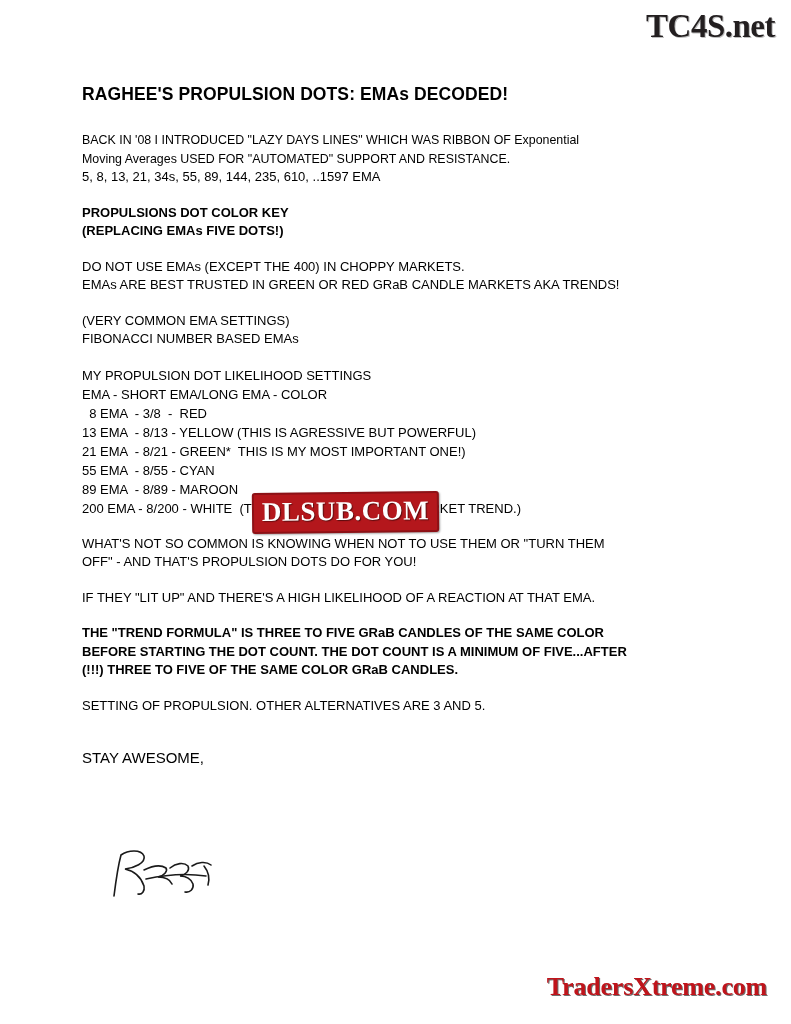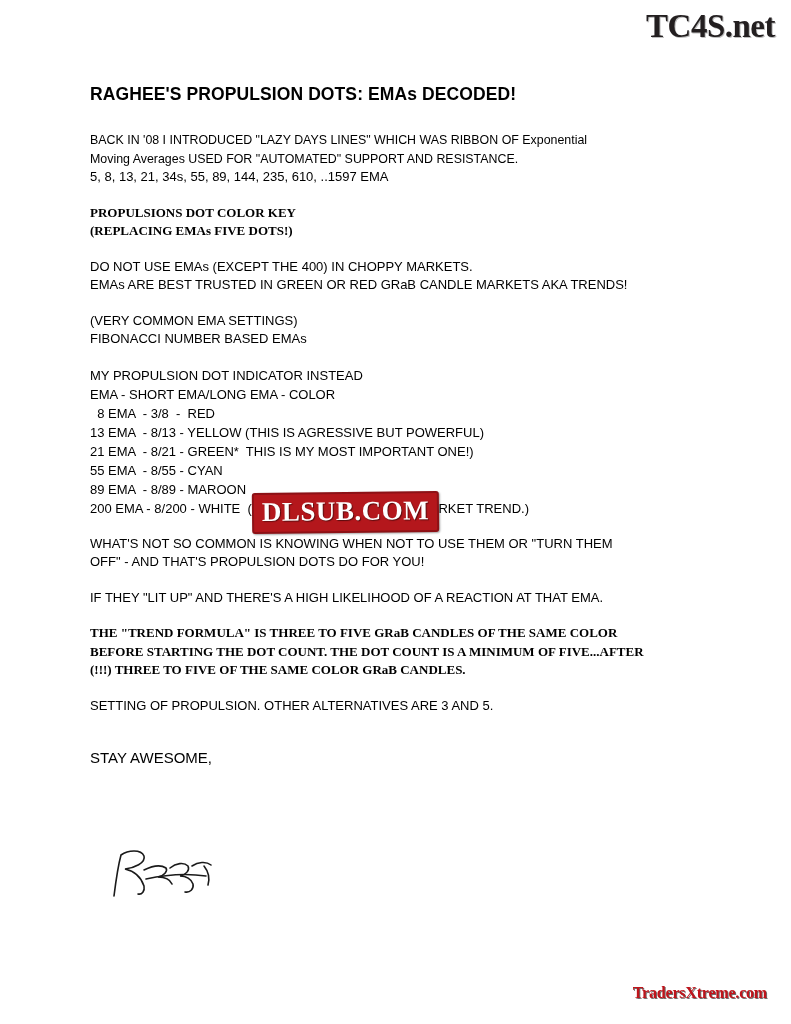--- a/index.html
+++ b/index.html
@@ -30,34 +30,33 @@
     font-weight: bold;
     font-size: 33px;
     letter-spacing: -0.5px;
     color: #231f20;
     text-shadow: 1px 1px 0 #bfbfbf;
   }
 
   
   .doc {
     position: absolute;
-    left: 90px;
+    left: 82px;
     top: 84px;
     width: 620px;
   }
 
   h1.title {
     font-size: 17.5px;
     font-weight: bold;
     margin: 0 0 26px 0;
     letter-spacing: 0.1px;
   }
   .bold {
     font-weight: bold;
-    font-family: Liberation Serif, serif;
   }
   .mixed {
     font-size: 12.4px;
   }
 
   .block {
     font-size: 13px;
     line-height: 18.5px;
     margin: 0 0 17px 0;
   }
@@ -110,21 +109,21 @@
     text-shadow: 1px 1px 1px rgba(0,0,0,0.5);
   }
 
   
   .footer-logo {
     position: absolute;
     right: 24px;
     bottom: 22px;
     font-family: "Liberation Serif", serif;
     font-weight: bold;
-    font-size: 16px;
+    font-size: 26px;
     color: #c0141b;
     text-shadow: 1px 1px 0 #6e6e6e;
     letter-spacing: -0.2px;
   }
 </style>
 </head>
 <body>
 
 <div class="page">
 
@@ -149,21 +148,21 @@
       <div>DO NOT USE EMAs (EXCEPT THE 400) IN CHOPPY MARKETS.</div>
       <div>EMAs ARE BEST TRUSTED IN GREEN OR RED GRaB CANDLE MARKETS AKA TRENDS!</div>
     </div>
 
     <div class="block">
       <div>(VERY COMMON EMA SETTINGS)</div>
       <div>FIBONACCI NUMBER BASED EMAs</div>
     </div>
 
     <div class="list">
-      <div>MY PROPULSION DOT INDICATOR INSTEAD</div>
+      <div>MY PROPULSION DOT LIKELIHOOD SETTINGS</div>
       <div>EMA - SHORT EMA/LONG EMA - COLOR</div>
       <div>  8 EMA  - 3/8  -  RED</div>
       <div>13 EMA  - 8/13 - YELLOW (THIS IS AGRESSIVE BUT POWERFUL)</div>
       <div>21 EMA  - 8/21 - GREEN*  THIS IS MY MOST IMPORTANT ONE!)</div>
       <div>55 EMA  - 8/55 - CYAN</div>
       <div>89 EMA  - 8/89 - MAROON</div>
       <div>200 EMA - 8/200 - WHITE  (THIS ONE IS VALID IN ANY MARKET TREND.)</div>
     </div>
 
     <div class="block">

